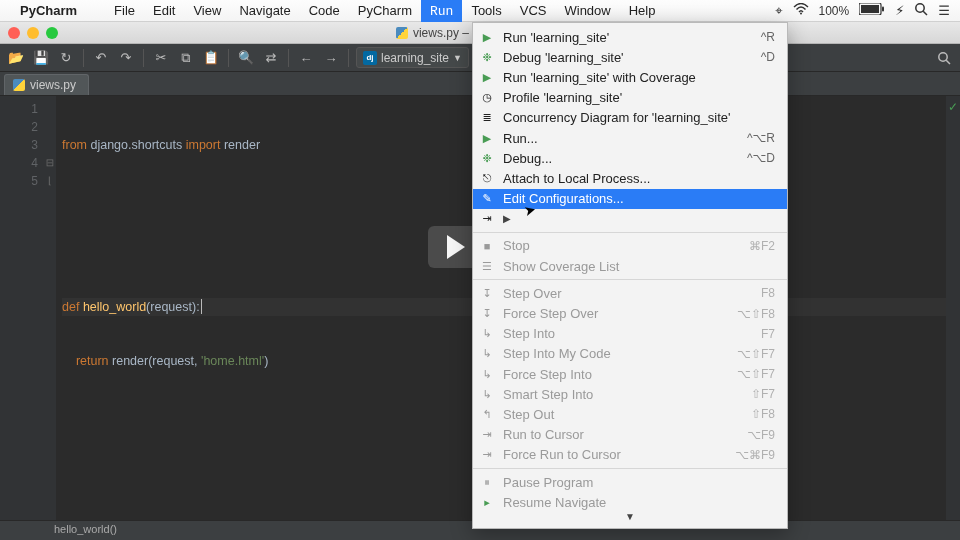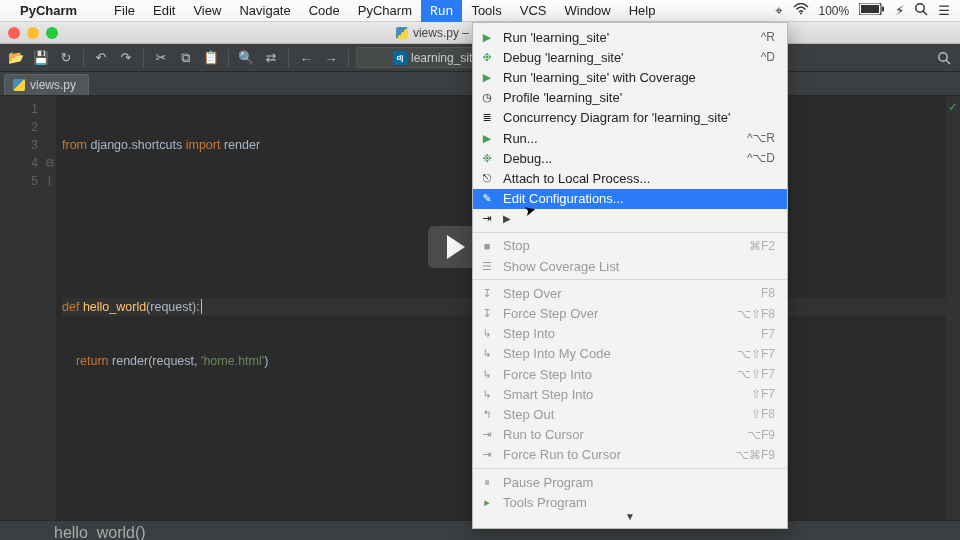--- a/index.html
+++ b/index.html
@@ -22,21 +22,21 @@
   .tl { width: 12px; height: 12px; border-radius: 50%; }
   .tl.red { background: #ff5f56; } .tl.yellow { background: #ffbd2e; } .tl.green { background: #27c93f; }
   .titlebar .title { margin: 0 auto; display: flex; align-items: center; gap: 5px; }
   .pyicon { width: 12px; height: 12px; background: linear-gradient(135deg,#4b8bbe 50%,#ffd43b 50%); border-radius: 2px; display: inline-block; }
 
   
   .ide-toolbar { height: 28px; background: #3c3f41; border-bottom: 1px solid #282828; display: flex; align-items: center; padding: 0 6px; gap: 5px; }
   .tbtn { width: 20px; height: 20px; display: inline-flex; align-items: center; justify-content: center; color: #bbb; font-size: 13px; border-radius: 2px; }
   .tdiv { width: 1px; height: 18px; background: #555; margin: 0 2px; }
   .runconfig { display: flex; align-items: center; gap: 4px; background: #45494a; border: 1px solid #555; border-radius: 3px; padding: 1px 6px; height: 21px; color: #ccc; font-size: 12px; }
-  .djicon { width: 14px; height: 14px; background: #0369a1; color: #fff; font-size: 8px; display: inline-flex; align-items: center; justify-content: center; border-radius: 2px; font-weight: bold; margin-left: 30px; }
+  .djicon { width: 14px; height: 14px; background: #0369a1; color: #fff; font-size: 8px; display: inline-flex; align-items: center; justify-content: center; border-radius: 2px; font-weight: bold; }
   .tspacer { flex: 1; }
 
   
   .tab-row { height: 24px; background: #3c3f41; display: flex; align-items: flex-end; padding-left: 4px; border-bottom: 1px solid #282828; }
   .file-tab { background: #515658; padding: 3px 12px 3px 8px; border-radius: 3px 3px 0 0; font-size: 12px; color: #ccc; display: flex; align-items: center; gap: 5px; border: 1px solid #616568; border-bottom: none; }
 
   
   .editor-area { position: relative; background: #2b2b2b; height: 424px; display: flex; }
   .gutter { width: 44px; background: #313335; text-align: right; padding: 4px 6px 0 0; color: #606366; font-family: Menlo, Consolas, monospace; font-size: 12px; line-height: 18px; }
   .gutter div { height: 18px; }
@@ -44,21 +44,21 @@
   .fold-col div { height: 18px; text-align: center; }
   .code { flex: 1; padding: 4px 6px 0 6px; font-family: Menlo, Consolas, monospace; font-size: 12.5px; line-height: 18px; white-space: pre; position: relative; }
   .code-line { height: 18px; }
   .kw { color: #cc7832; } .id { color: #a9b7c6; } .fn { color: #ffc66d; } .str { color: #6a8759; }
   .current-line { background: #323232; }
   .caret { display: inline-block; width: 1px; height: 15px; background: #bbb; vertical-align: text-bottom; margin-left: 1px; }
   .right-strip { position: absolute; right: 0; top: 0; width: 14px; height: 100%; background: #313335; }
   .right-strip .ok { position: absolute; top: 4px; right: 2px; color: #499c54; font-size: 12px; }
 
   
-  .breadcrumb { height: 20px; background: #3c3f41; color: #aaa; font-size: 16px; padding: 2px 54px; font-family: Menlo, monospace; border-top: 1px solid #282828; }
+  .breadcrumb { height: 20px; background: #3c3f41; color: #aaa; font-size: 11px; padding: 2px 54px; font-family: Menlo, monospace; border-top: 1px solid #282828; }
 
   
   .dropdown { position: absolute; left: 472px; top: 22px; min-width: 316px; background: #f3f3f3; border: 1px solid #b9b9b9; box-shadow: 0 6px 20px rgba(0,0,0,.3); padding: 4px 0; color: #222; font-size: 13px; z-index: 50; }
   .dropdown .drow { display: flex; align-items: center; height: 20.2px; padding: 0 12px 0 6px; gap: 8px; }
   .dropdown .drow.disabled { color: #9a9a9a; }
   .dropdown .drow.sel { background: #2a7cf6; color: #fff; }
   .dropdown .dicon { width: 16px; height: 16px; display: inline-flex; align-items: center; justify-content: center; font-size: 11px; }
   .dropdown .dlabel { flex: 1; }
   .dropdown .dshort { color: #666; font-size: 12px; }
   .dropdown .drow.disabled .dshort { color: #b0b0b0; }
@@ -299,17 +299,17 @@
       <span class="dlabel">Force Run to Cursor</span>
       <span class="dshort">⌥⌘F9</span>
     </div>
     <div class="dsep"></div>
     <div class="drow disabled">
       <span class="dicon ">⏸</span>
       <span class="dlabel">Pause Program</span>
     </div>
     <div class="drow disabled">
       <span class="dicon play-green">▸</span>
-      <span class="dlabel">Tools Program</span>
+      <span class="dlabel">Resume Navigate</span>
     </div>
     <div class="more">▼</div>
   </div>
 <div class="cursor-fake">➤</div>
 
 </body></html>

